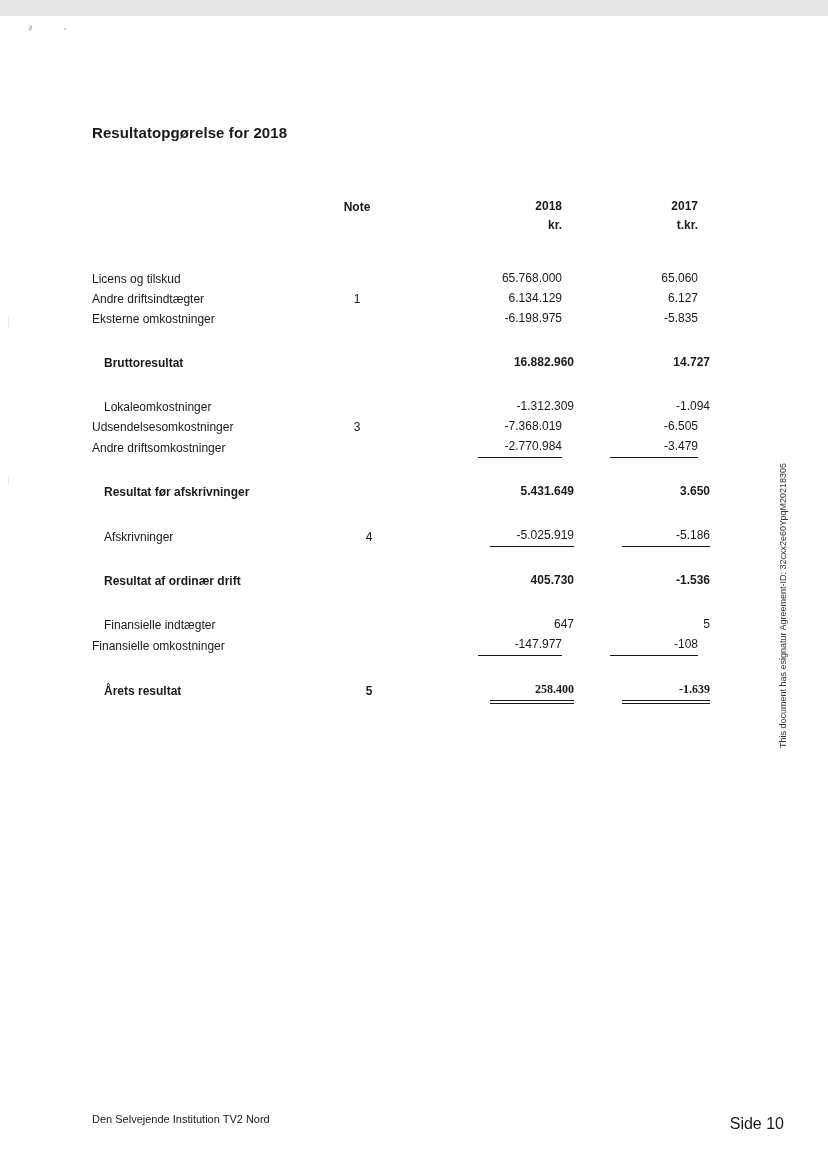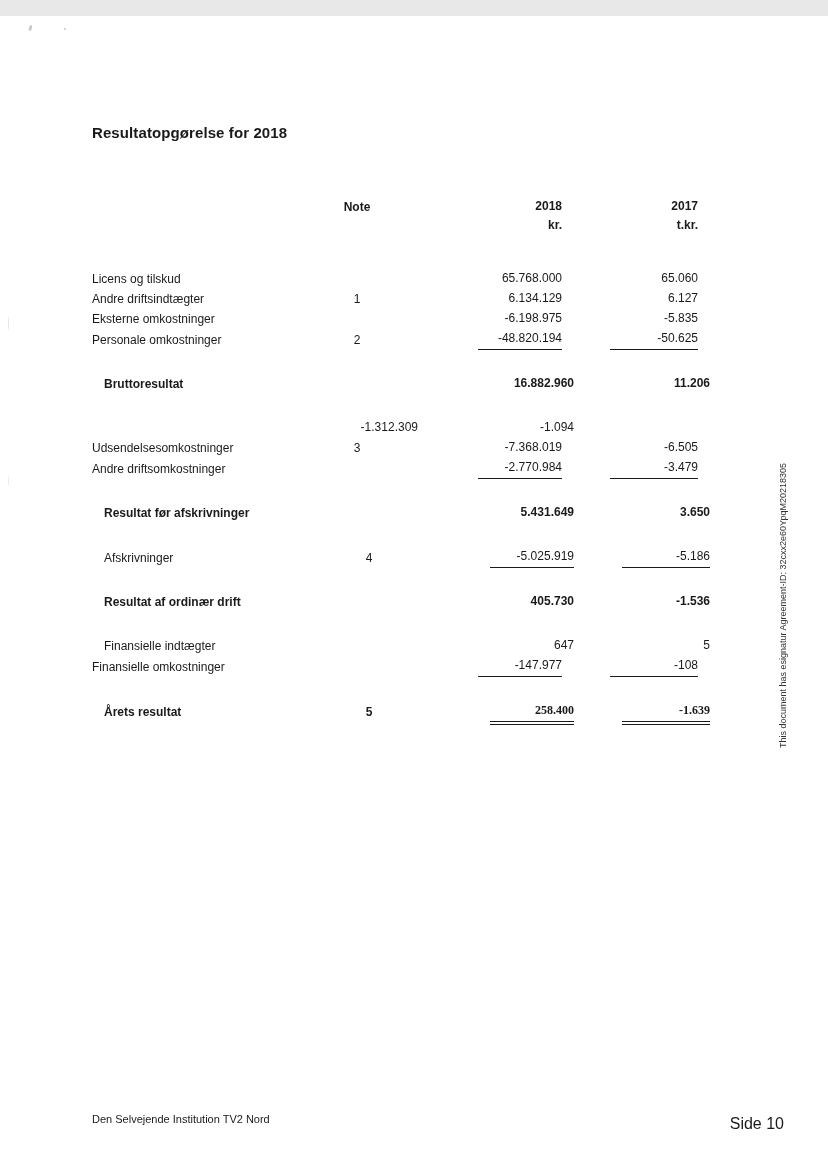--- a/index.html
+++ b/index.html
@@ -118,35 +118,30 @@
         <div class="note">1</div>
         <div class="amt"><span class="num">6.134.129</span></div>
         <div class="amt"><span class="num n17">6.127</span></div>
       </div>
       <div class="row">
         <div class="lbl">Eksterne omkostninger</div>
         <div class="note"></div>
         <div class="amt"><span class="num">-6.198.975</span></div>
         <div class="amt"><span class="num n17">-5.835</span></div>
       </div>
-      <div class="row u">
-        <div class="lbl">Personale omkostninger</div>
-        <div class="note">2</div>
-        <div class="amt"><span class="num">-48.820.194</span></div>
-        <div class="amt"><span class="num n17">-50.625</span></div>
-      </div>
 
       <div class="row bold gap">
         <div class="lbl">Bruttoresultat</div>
         <div class="note"></div>
         <div class="amt"><span class="num">16.882.960</span></div>
-        <div class="amt"><span class="num n17">11.206</span></div>
+        <div class="amt"><span class="num n17">14.727</span></div>
       </div>
 
       <div class="row gap">
+        <div class="lbl">Lokaleomkostninger</div>
         <div class="note"></div>
         <div class="amt"><span class="num">-1.312.309</span></div>
         <div class="amt"><span class="num n17">-1.094</span></div>
       </div>
       <div class="row">
         <div class="lbl">Udsendelsesomkostninger</div>
         <div class="note">3</div>
         <div class="amt"><span class="num">-7.368.019</span></div>
         <div class="amt"><span class="num n17">-6.505</span></div>
       </div>

